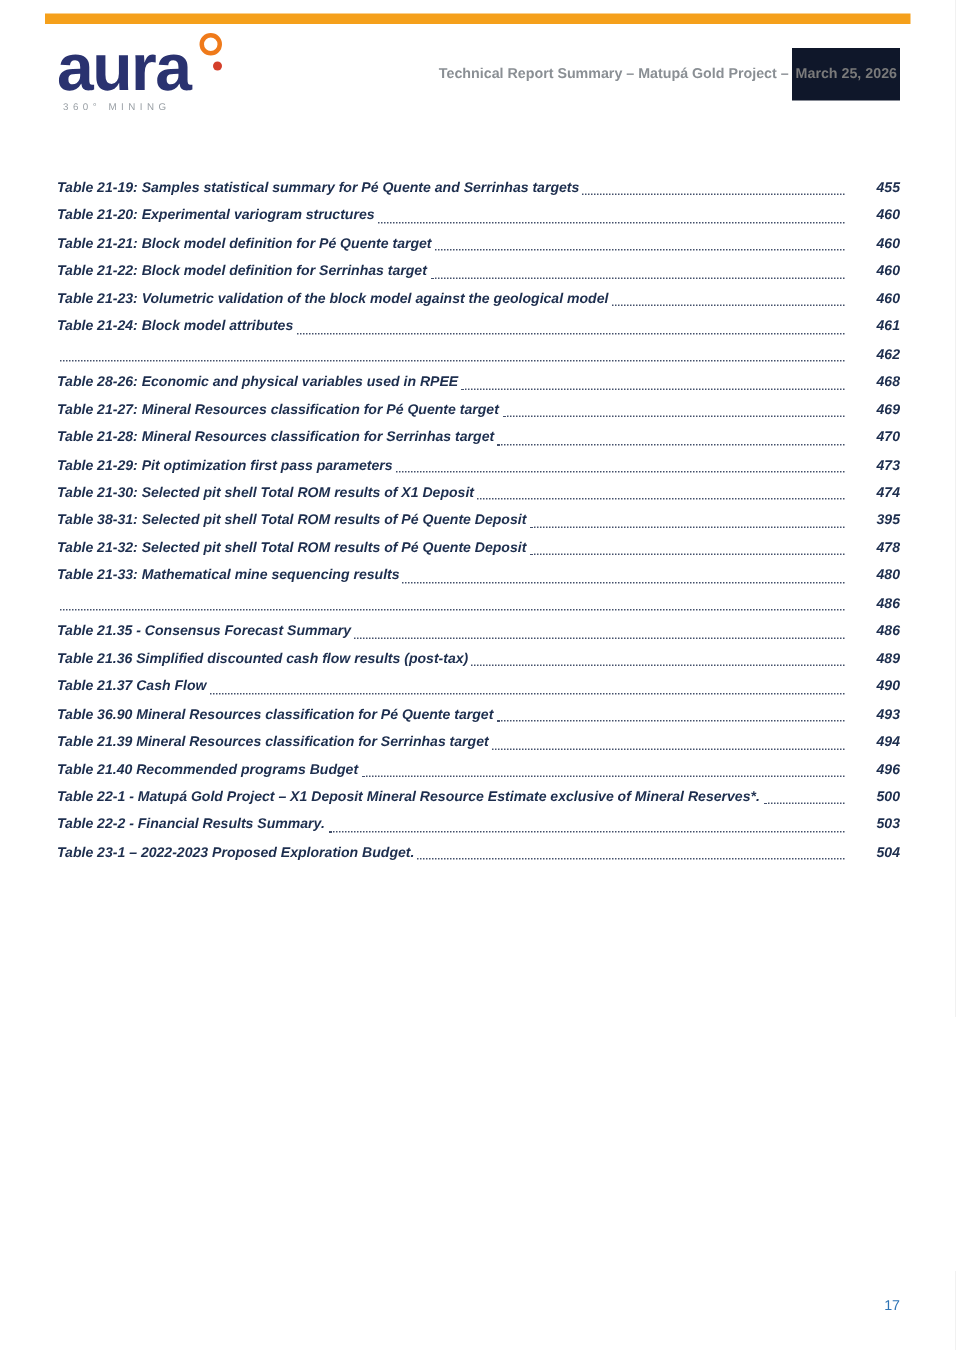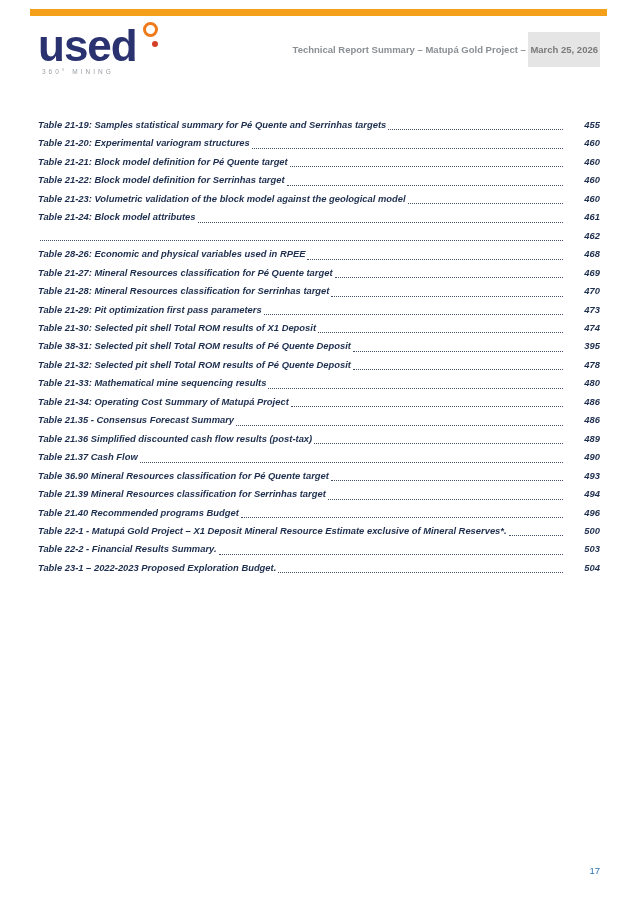--- a/index.html
+++ b/index.html
@@ -67,21 +67,21 @@
     right: 37px;
     font-size: 9.5px;
     font-weight: bold;
     color: #8A8F94;
     white-space: nowrap;
   }
   .doc-header .proj {
     text-decoration-color: #a03b3b;
   }
   .doc-header .date-highlight {
-    background: #e5e5e5;
+    background: #0f172a;
     color: #7a7a7a;
     padding: 12px 2px;
   }
 
   
   .toc {
     position: absolute;
     top: 116px;
     left: 38px;
     right: 37px;
@@ -115,21 +115,21 @@
 </style>
 </head>
 <body>
 
 <div class="page">
 
   <div class="topbar"></div>
 
   <div class="logo">
     <div class="logo-row">
-      <span class="logo-text">used</span>
+      <span class="logo-text">aura</span>
       <span class="logo-mark">
         <span class="ring"></span>
         <span class="dot"></span>
       </span>
     </div>
     <div class="tagline">360° MINING</div>
   </div>
 
   <div class="doc-header">
     <span>Technical Report Summary – </span><span class="proj">Matupá</span><span> Gold Project – </span><span class="date-highlight">March 25, 2026</span>
@@ -219,21 +219,20 @@
       <span class="toc-page">478</span>
     </div>
 
     <div class="toc-row">
       <span class="toc-label">Table 21-33: Mathematical mine sequencing results</span>
       <span class="leader"></span>
       <span class="toc-page">480</span>
     </div>
 
     <div class="toc-row">
-      <span class="toc-label">Table 21-34: Operating Cost Summary of Matupá Project</span>
       <span class="leader"></span>
       <span class="toc-page">486</span>
     </div>
 
     <div class="toc-row">
       <span class="toc-label">Table 21.35 - Consensus Forecast Summary</span>
       <span class="leader"></span>
       <span class="toc-page">486</span>
     </div>
 

